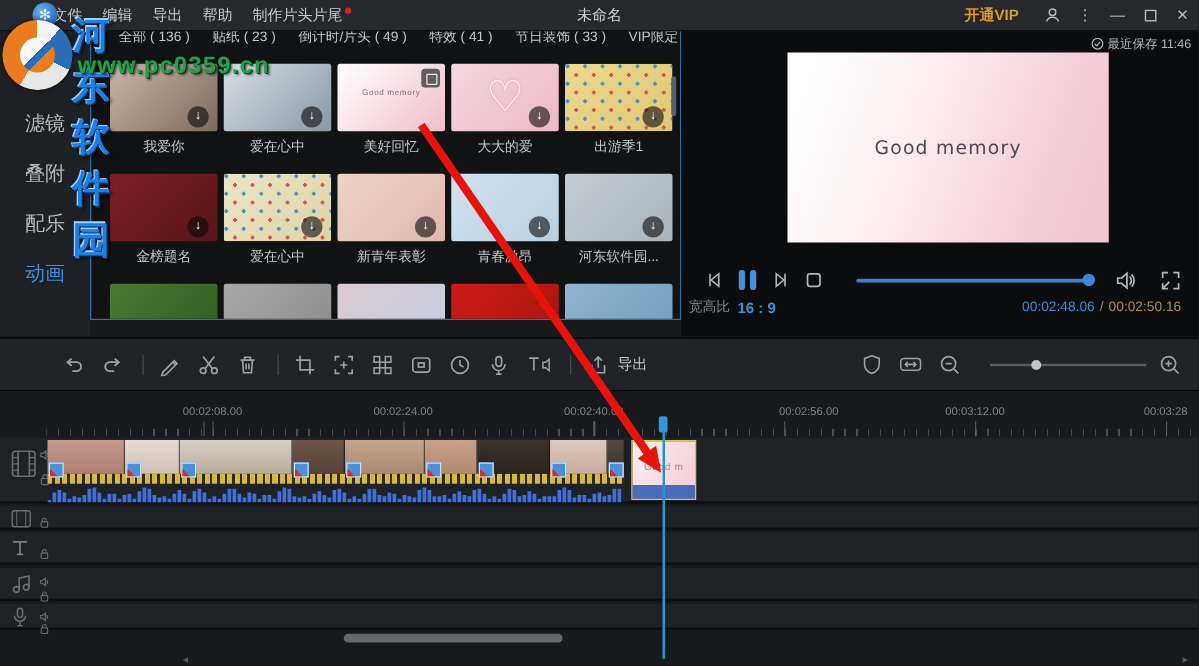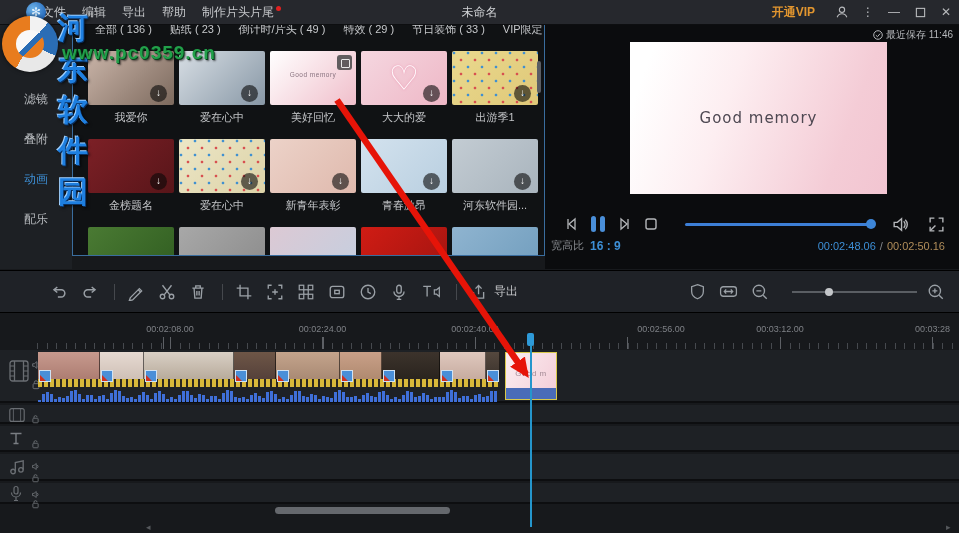--- a/index.html
+++ b/index.html
@@ -18,21 +18,21 @@
   .menu-item { color:#c5c7ca; font-size:12px; padding:0 8px; cursor:default; }
   .red-dot { width:5px; height:5px; border-radius:50%; background:#e02020; margin:-8px 0 0 -6px; }
   .win-title { position:absolute; left:0; right:0; text-align:center; color:#cfd1d4; font-size:12px; }
   #menubar .right { margin-left:auto; display:flex; align-items:center; gap:0; z-index:2; }
   .vip { color:#e2962f; font-size:12px; font-weight:bold; margin-right:14px; }
   .mbtn { color:#b8babd; width:26px; text-align:center; font-size:12px; }
   .mbtn svg { vertical-align:middle; }
 
   
   #sidebar { position:absolute; left:0; top:25px; width:72px; height:244px; background:#1d2024; }
-  .side-item { height:37px; line-height:37px; text-align:center; color:#b4b7bb; font-size:12px; margin-top:3px; }
+  .side-item { height:37px; line-height:37px; text-align:center; color:#b4b7bb; font-size:16px; margin-top:3px; }
   .side-item:first-child { margin-top:16px; }
   .side-item.active { color:#3d8fd6; }
 
   
   #library { position:absolute; left:72px; top:12px; width:473px; height:244px;
     background:#101214; border:1px solid #3a6d9e; overflow:hidden; }
   #lib-tabs { display:flex; align-items:center; height:32px; padding-left:22px; gap:18px; }
   .lib-tab { color:#c6c8cb; font-size:11px; white-space:nowrap; }
   #tpl-grid { position:absolute; left:15px; top:38px; width:450px; display:flex; flex-wrap:wrap; column-gap:5px; }
   .tpl { width:86px; margin-bottom:14px; }
@@ -166,30 +166,30 @@
             <rect x="1.5" y="1.5" width="9" height="9"></rect>
           </svg></span>
       <span class="mbtn">✕</span>
     </div>
   </header>
 
   <aside id="sidebar">
       <div class="side-item">文字</div>
       <div class="side-item">滤镜</div>
       <div class="side-item">叠附</div>
+      <div class="side-item">配乐</div>
       <div class="side-item active">动画</div>
-      <div class="side-item">配乐</div>
     </aside>
 
   <section id="library">
     <div id="lib-tabs">
         <span class="lib-tab">全部 ( 136 )</span>
         <span class="lib-tab">贴纸 ( 23 )</span>
         <span class="lib-tab">倒计时/片头 ( 49 )</span>
-        <span class="lib-tab">特效 ( 29 )</span>
+        <span class="lib-tab">特效 ( 41 )</span>
         <span class="lib-tab">节日装饰 ( 33 )</span>
         <span class="lib-tab">VIP限定 ( 2 )</span>
       </div>
     <div id="tpl-grid">
         <div class="tpl">
           <div class="tpl-thumb" style="background: linear-gradient(135deg, rgb(201, 180, 168) 0%, rgb(125, 106, 94) 100%);">
             <span class="dl-badge">↓</span>
           </div>
           <div class="tpl-name">我爱你</div>
         </div>
@@ -447,21 +447,21 @@
           </svg>
         </span>
     </span>
   </div>
 
   <div id="ruler">
     <div id="rlabels">
         <span class="rlabel" style="left: 170px;">00:02:08.00</span>
         <span class="rlabel" style="left: 322.5px;">00:02:24.00</span>
         <span class="rlabel" style="left: 475px;">00:02:40.00</span>
-        <span class="rlabel" style="left: 661px;">00:02:56.00</span>
+        <span class="rlabel" style="left: 647px;">00:02:56.00</span>
         <span class="rlabel" style="left: 780px;">00:03:12.00</span>
         <span class="rlabel" style="left: 932.5px;">00:03:28</span>
       </div>
     <div id="ticks"></div>
   </div>
 
   <div id="tracks">
 
     <div class="lane" style="top:0;height:53px;">
       <span class="hicon" style="top:9px">

